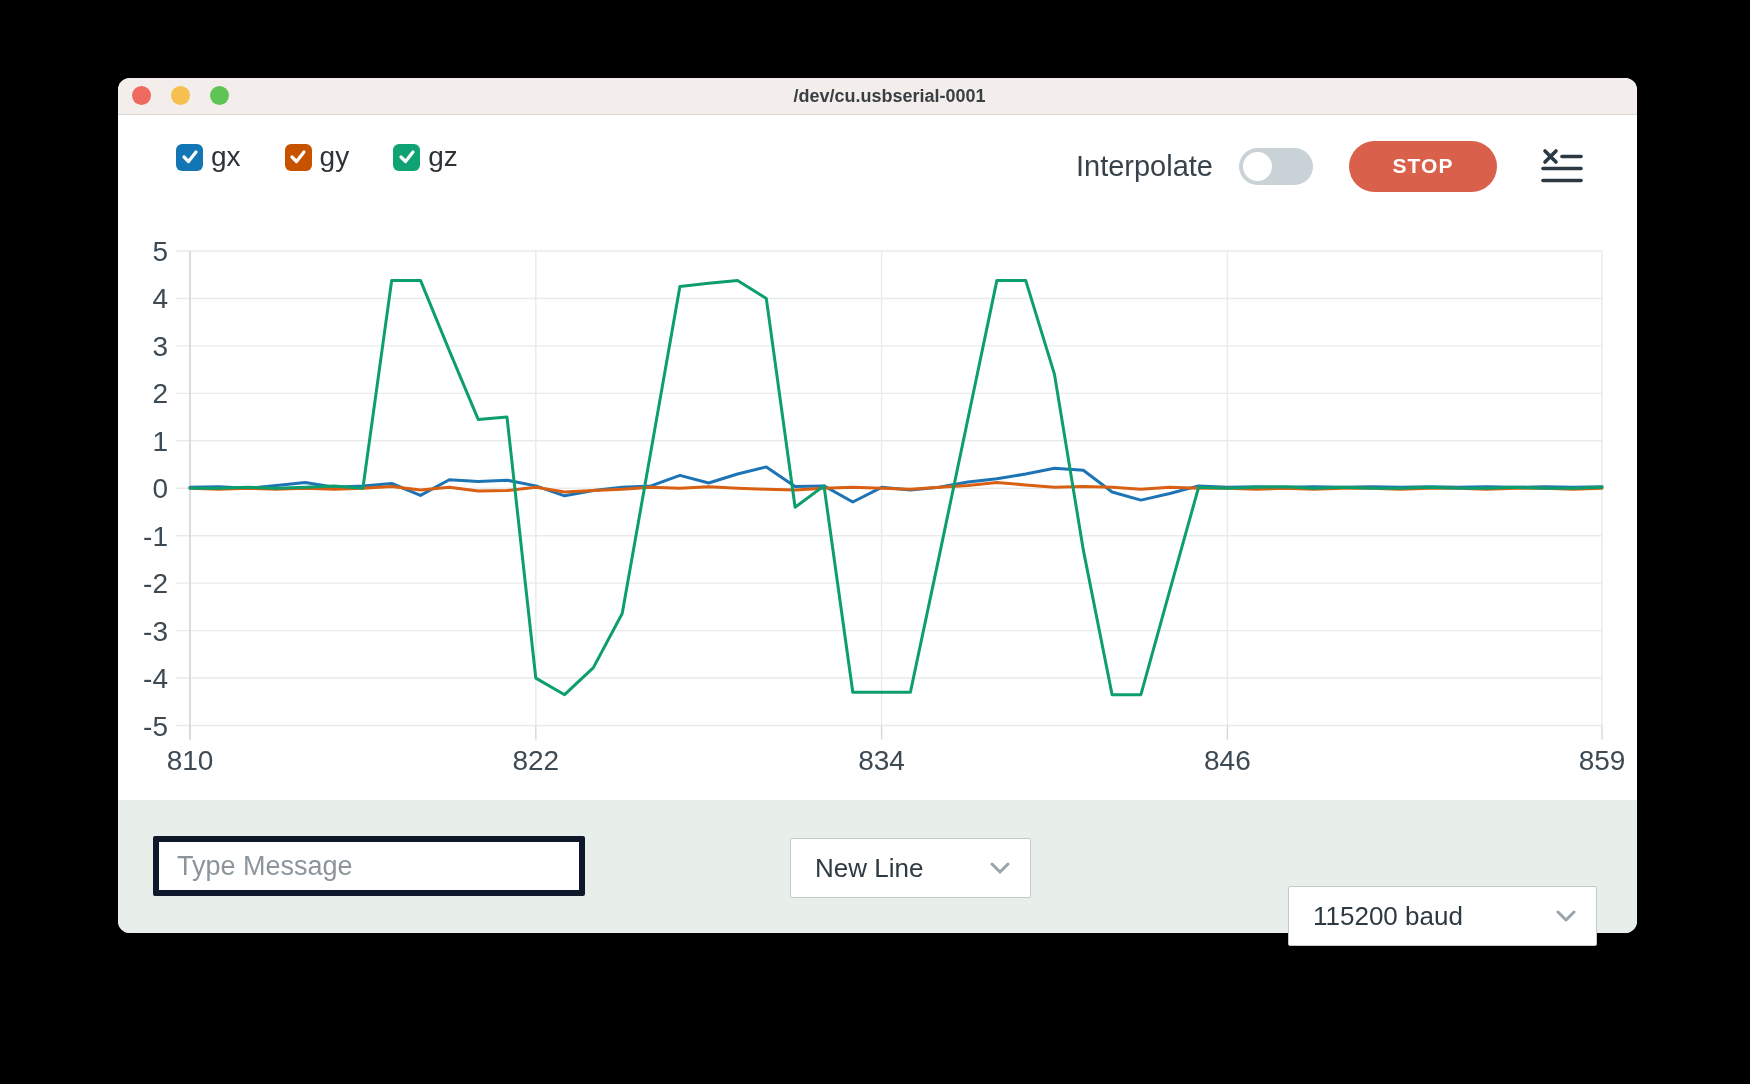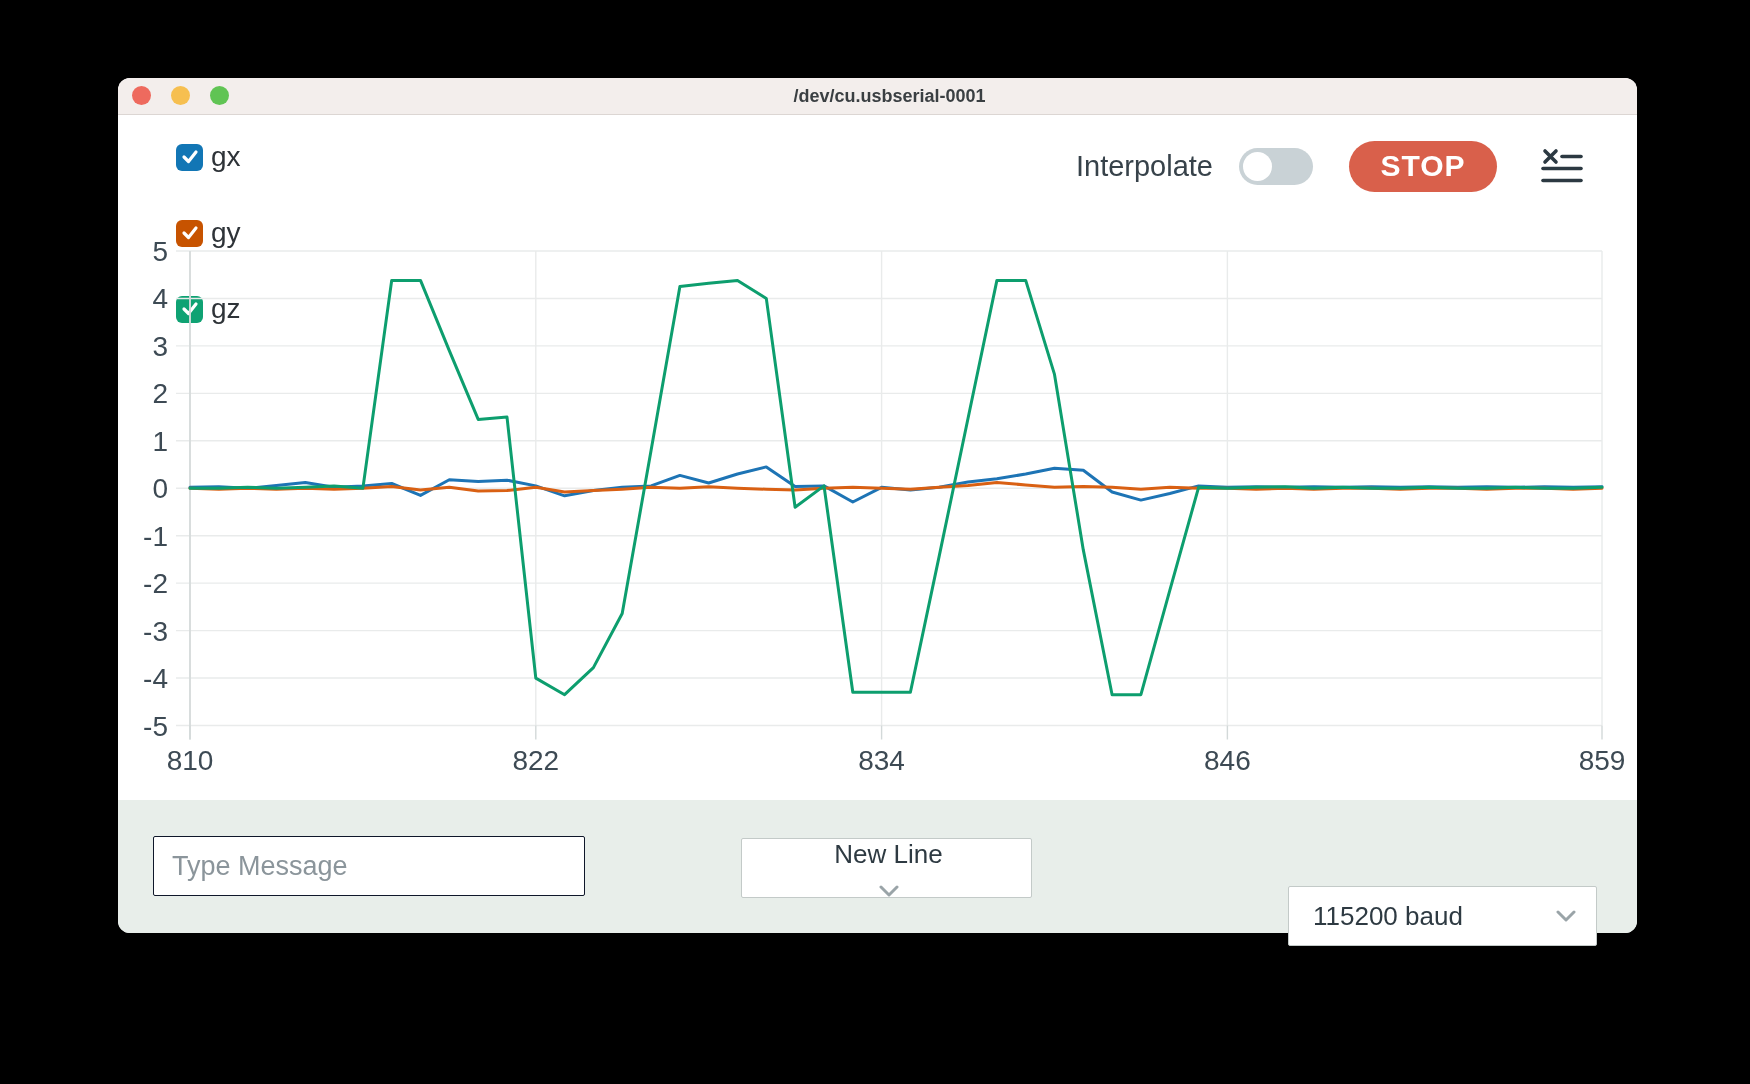--- a/index.html
+++ b/index.html
@@ -25,21 +25,21 @@
   .traffic span{width:19px;height:19px;border-radius:50%;display:block;}
   .t-close{background:#ee6a5e;}
   .t-min{background:#f6bf50;}
   .t-zoom{background:#60c454;}
   .win-title{
     position:absolute;left:0;right:0;top:0;height:36px;line-height:36px;
     text-align:center;font-size:18px;font-weight:bold;color:#3a3f42;margin-left:24px;
   }
   
   .toolbar{position:absolute;left:0;right:0;top:37px;height:112px;}
-  .legend{position:absolute;left:58px;top:26px;display:flex;gap:44px;align-items:center;flex-direction:column;}
+  .legend{position:absolute;left:58px;top:26px;display:flex;gap:44px;align-items:center;}
   .chk{display:flex;align-items:center;gap:8px;cursor:default;}
   .chk .box{
     width:27px;height:27px;border-radius:6px;display:flex;
     align-items:center;justify-content:center;
   }
   .chk .lbl{font-size:28px;color:#2e3338;}
   .right-controls{
     position:absolute;right:54px;top:16px;height:70px;
     display:flex;align-items:center;
   }
@@ -48,51 +48,51 @@
     width:74px;height:37px;border-radius:19px;background:#c9d2d6;
     position:relative;margin-left:26px;
   }
   .toggle .knob{
     position:absolute;left:4px;top:4px;width:29px;height:29px;
     border-radius:50%;background:#ffffff;
   }
   .stop-btn{
     margin-left:36px;width:148px;height:51px;border-radius:26px;
     background:#d9604b;border:none;color:#ffffff;
-    font-size:30px;font-weight:bold;letter-spacing:1px;
+    font-size:21px;font-weight:bold;letter-spacing:1px;
     font-family:inherit;display:flex;align-items:center;justify-content:center;
   }
   .menu-btn{margin-left:44px;width:42px;height:42px;background:none;border:none;padding:0;}
   
   .chart-svg{position:absolute;left:0;top:148px;}
   .chart-svg text{font-family:"Liberation Sans", sans-serif;fill:#3d4a54;}
   
   .footer{
     position:absolute;left:0;right:0;bottom:0;height:133px;
     background:#e8eeea;border-radius:0 0 12px 12px;
   }
   .msg-input{
     position:absolute;left:35px;top:36px;width:432px;height:60px;
-    box-sizing:border-box;border:1px solid #0f172a;border-radius:2px;
+    box-sizing:border-box;border:6px solid #0f172a;border-radius:2px;
     background:#ffffff;font-size:27px;color:#333;padding:0 18px;
     font-family:inherit;outline:none;
   }
   .msg-input::placeholder{color:#8b959b;opacity:1;}
   .send-btn{
     position:absolute;left:489px;top:36px;width:139px;height:61px;
     border:none;border-radius:31px;background:#85b6b4;color:#ffffff;
     font-size:25px;font-weight:bold;letter-spacing:1px;font-family:inherit;
   }
   .dropdown{
     position:absolute;top:38px;height:60px;box-sizing:border-box;
     background:#ffffff;border:1px solid #c3cac8;border-radius:2px;
     display:flex;align-items:center;justify-content:space-between;
     padding:0 20px 0 24px;font-size:26px;color:#2e3a42;
   }
-  .dd-line{left:623px;width:291px;flex-direction:column;}
+  .dd-line{left:672px;width:241px;}
   .dd-baud{left:1170px;width:309px;margin-top:48px;}
 </style>
 </head>
 <body>
 
 <div class="window">
 
   <div class="titlebar">
     <div class="traffic">
       <span class="t-close"></span>

